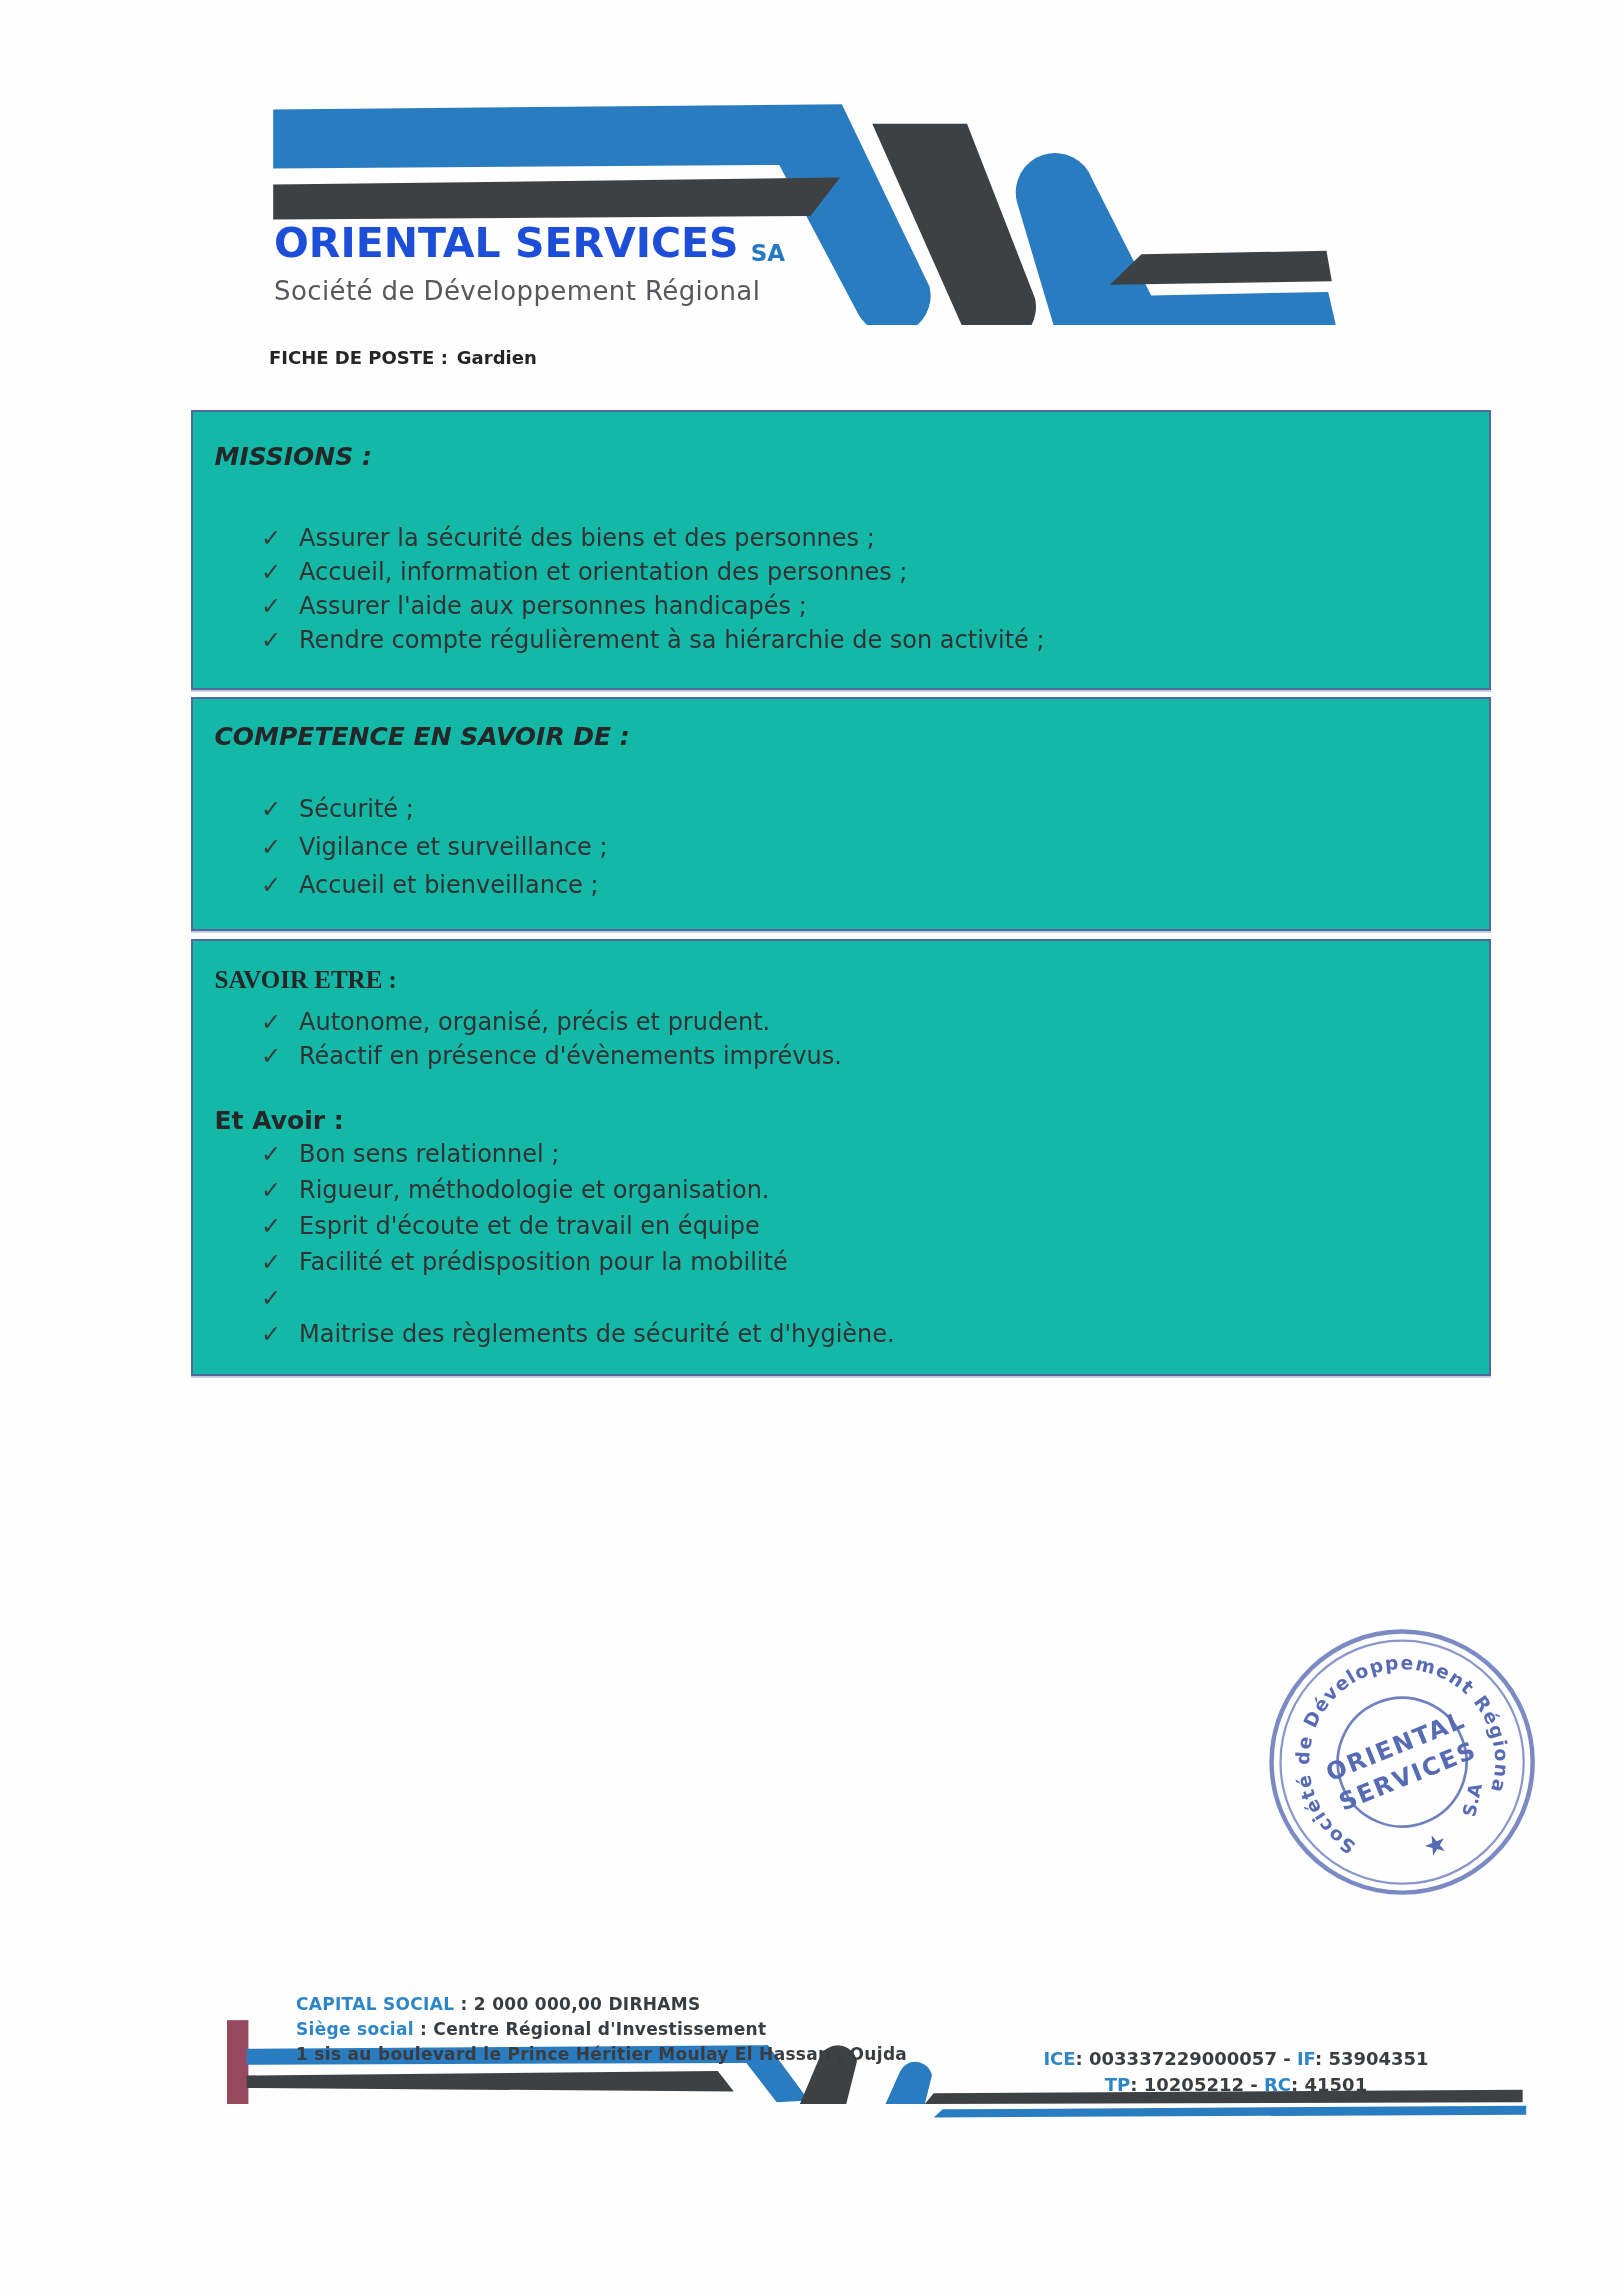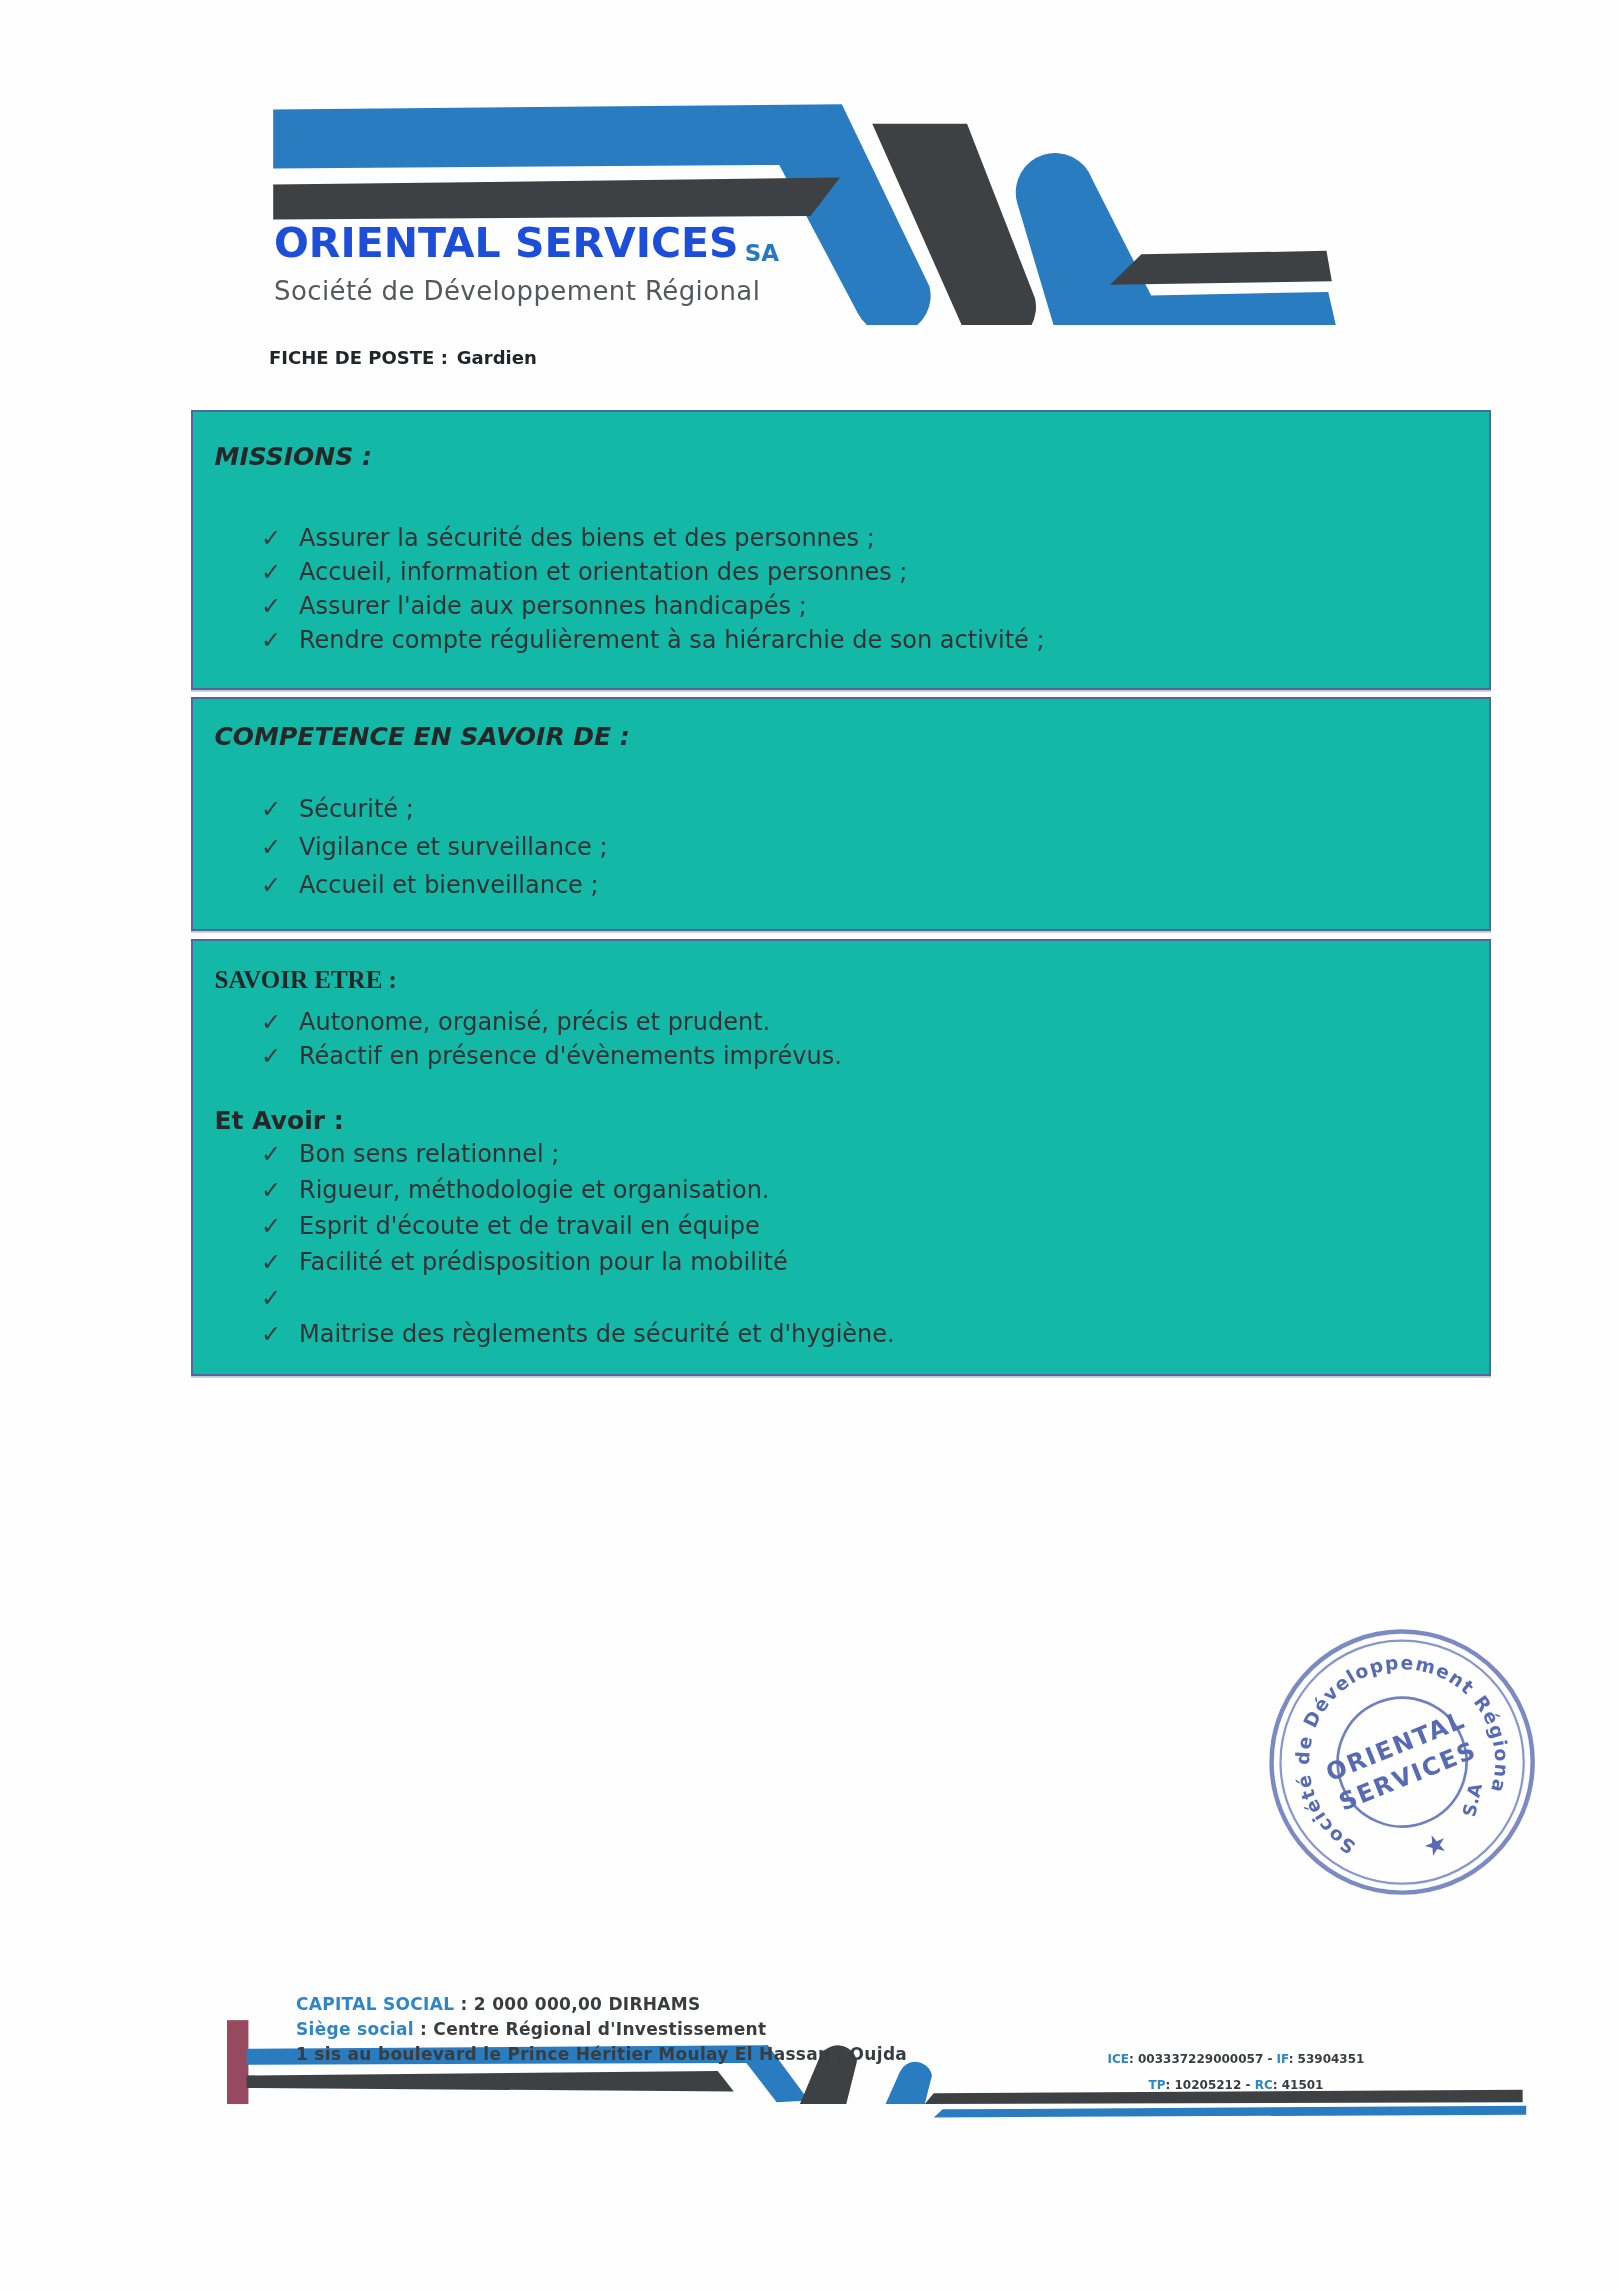--- a/index.html
+++ b/index.html
@@ -5,21 +5,21 @@
   html,body{margin:0;padding:0;background:#e8e8e8;}
   .page{
     position:relative; width:1621px; height:2293px; background:#fefefe;
     font-family:"DejaVu Sans", sans-serif; overflow:hidden;
     color:#2f3032;
   }
   
   .logo-svg{position:absolute; left:267px; top:97px;}
   .brand-line{position:absolute; left:274px; top:219px; white-space:nowrap;}
   .brand-main{font-size:41px; font-weight:700; letter-spacing:0px; color:#1d4ed8;}
-  .brand-suffix{font-size:23px; font-weight:700; color:#2479c2; margin-left:6px; position:relative; top:3.6px;text-align:center;}
+  .brand-suffix{font-size:23px; font-weight:700; color:#2479c2; margin-left:12px; position:relative; top:3.6px;text-align:center;}
   .brand-sub{position:absolute; left:274px; top:276px; font-size:26px; color:#56585b; letter-spacing:0.4px;}
   .doc-title{position:absolute; left:269px; top:347px; font-size:18px; font-weight:700; color:#232527; white-space:nowrap;}
   .doc-title .tval{margin-left:9px;}
   
   .box{position:absolute; left:191px; width:1296px; border:2.7px solid #52679e; background:#14b8a6;
        box-shadow:0 1.8px 0 rgba(82,103,158,.35);}
   .box1{top:410px; height:276px;}
   .box2{top:697px; height:230px;}
   .box3{top:939px; height:433px;}
   .box-heading{position:absolute; left:21.5px; font-size:25px; font-weight:700; color:#242628; white-space:nowrap;}
@@ -35,21 +35,21 @@
   .lh42 li{height:38px; line-height:34px;}
   .chk{position:absolute; left:68px; top:0; font-size:24px; color:#3a3b3d;}
   
   .stamp{position:absolute; left:1259px; top:1628px; opacity:.85;}
   .stamp text{font-family:"DejaVu Sans", sans-serif;}
   
   .footer-svg{position:absolute; left:219px; top:2013px;}
   .footer-left{position:absolute; left:296px; top:1992px; font-size:17px; font-weight:700;
                line-height:25px; color:#3a3d40; letter-spacing:0.3px; white-space:nowrap;}
   .footer-right{position:absolute; left:1021px; top:2046px; width:430px; text-align:center;
-                font-size:12px; font-weight:700; line-height:26px; color:#3a3d40; white-space:nowrap;}
+                font-size:18px; font-weight:700; line-height:26px; color:#3a3d40; white-space:nowrap;}
   .flabel{color:#2e86c8;}
 </style>
 </head>
 <body>
 
 <div class="page">
 
   <svg class="logo-svg" width="1088" height="228" viewBox="0 0 1215 255">
     <path fill="#2a7cc1" d="M 6 14 L 642 8 L 740 212 A 43 43 0 0 1 660 242 L 572 76 L 6 80 Z"></path>
     <path fill="#3e4143" d="M 6 98 L 640 90 L 607 133 L 6 137 Z"></path>

